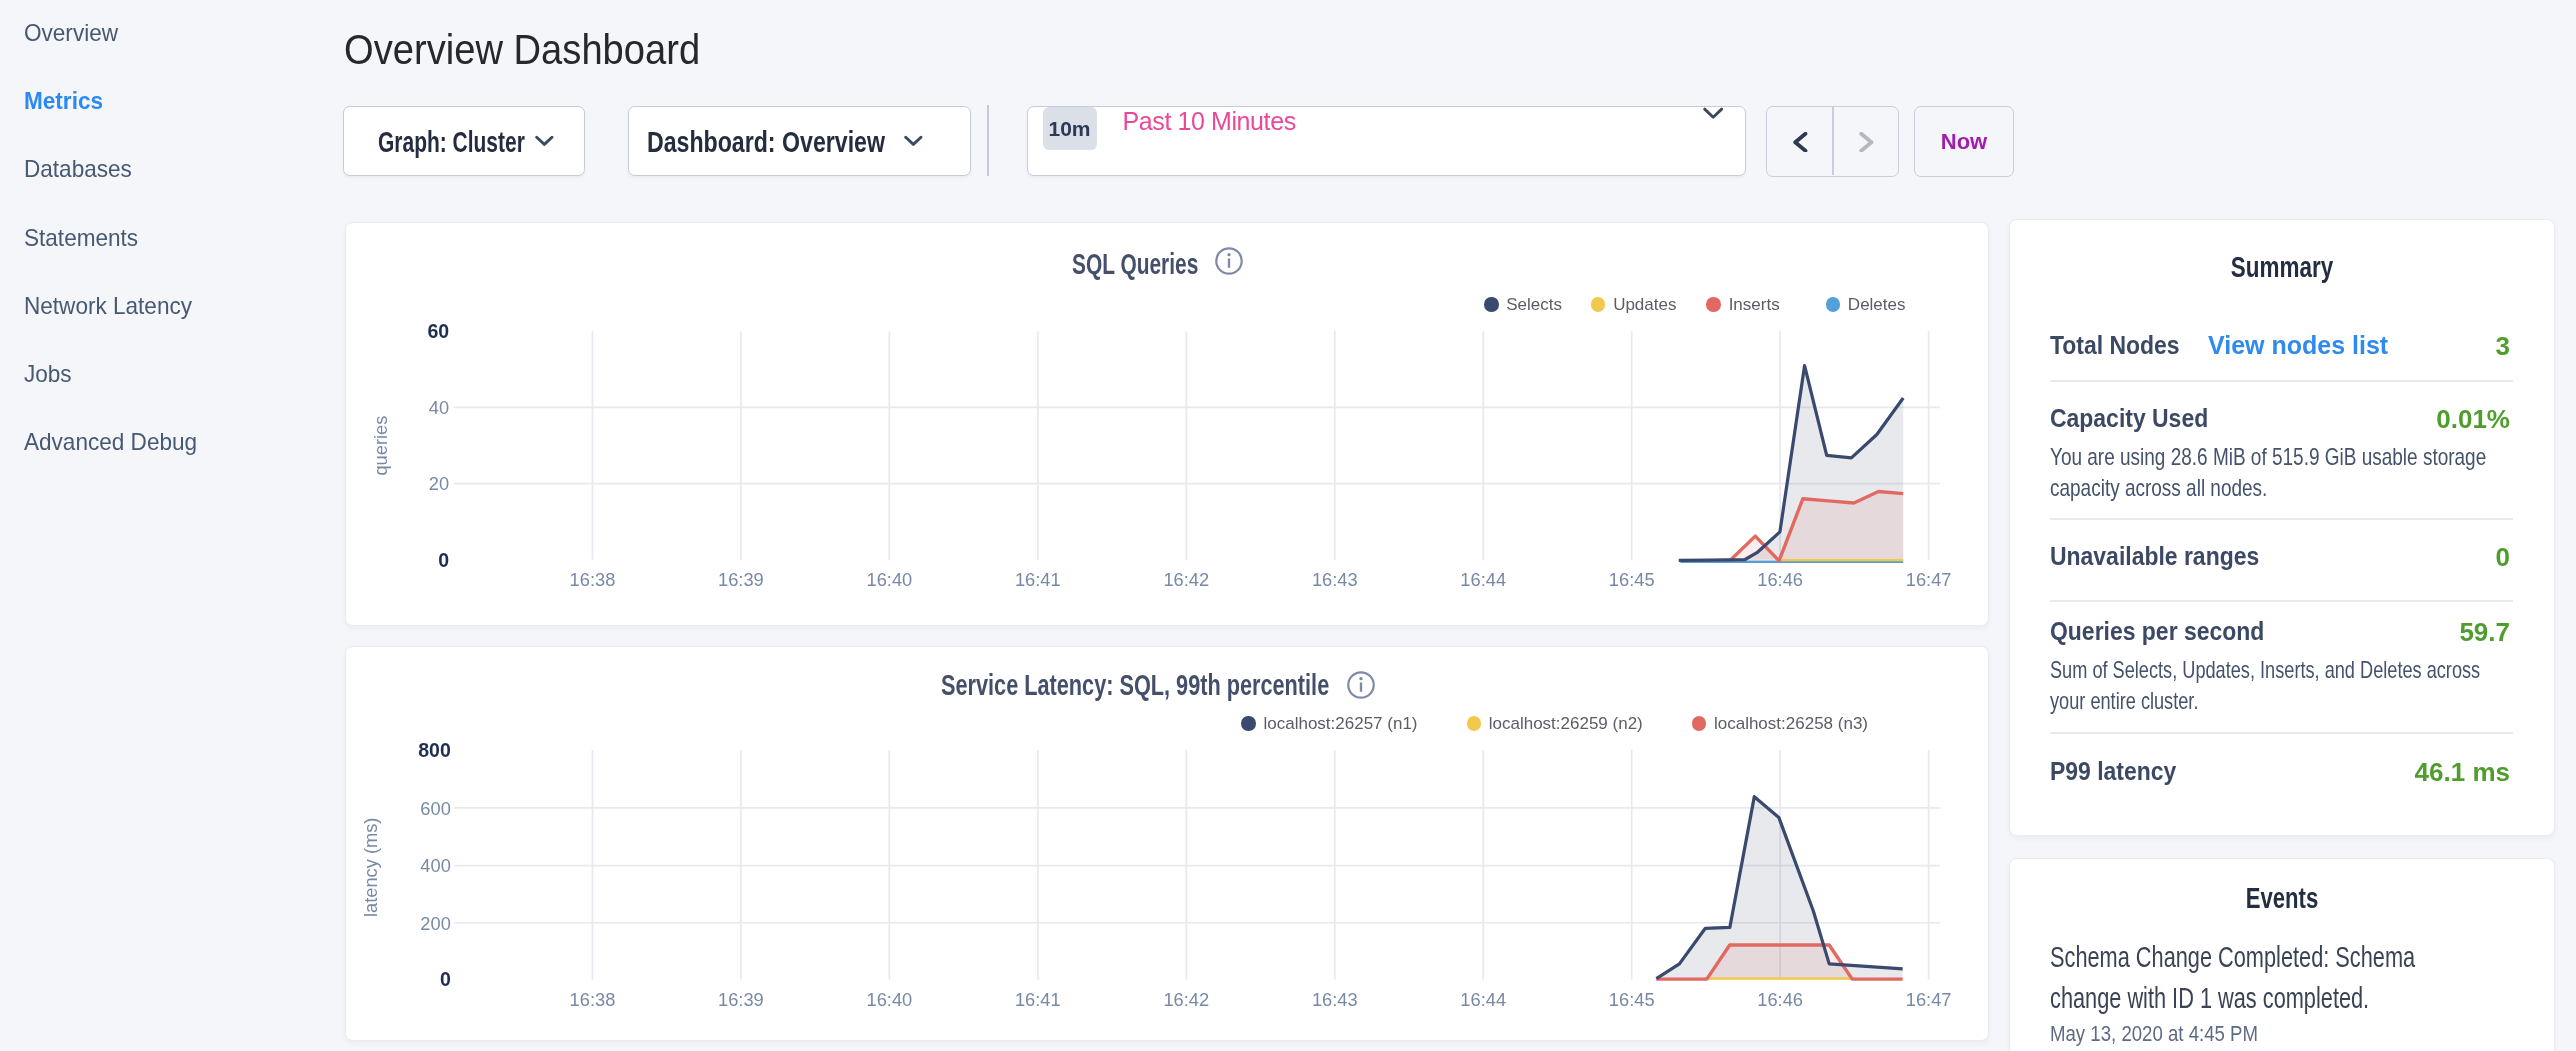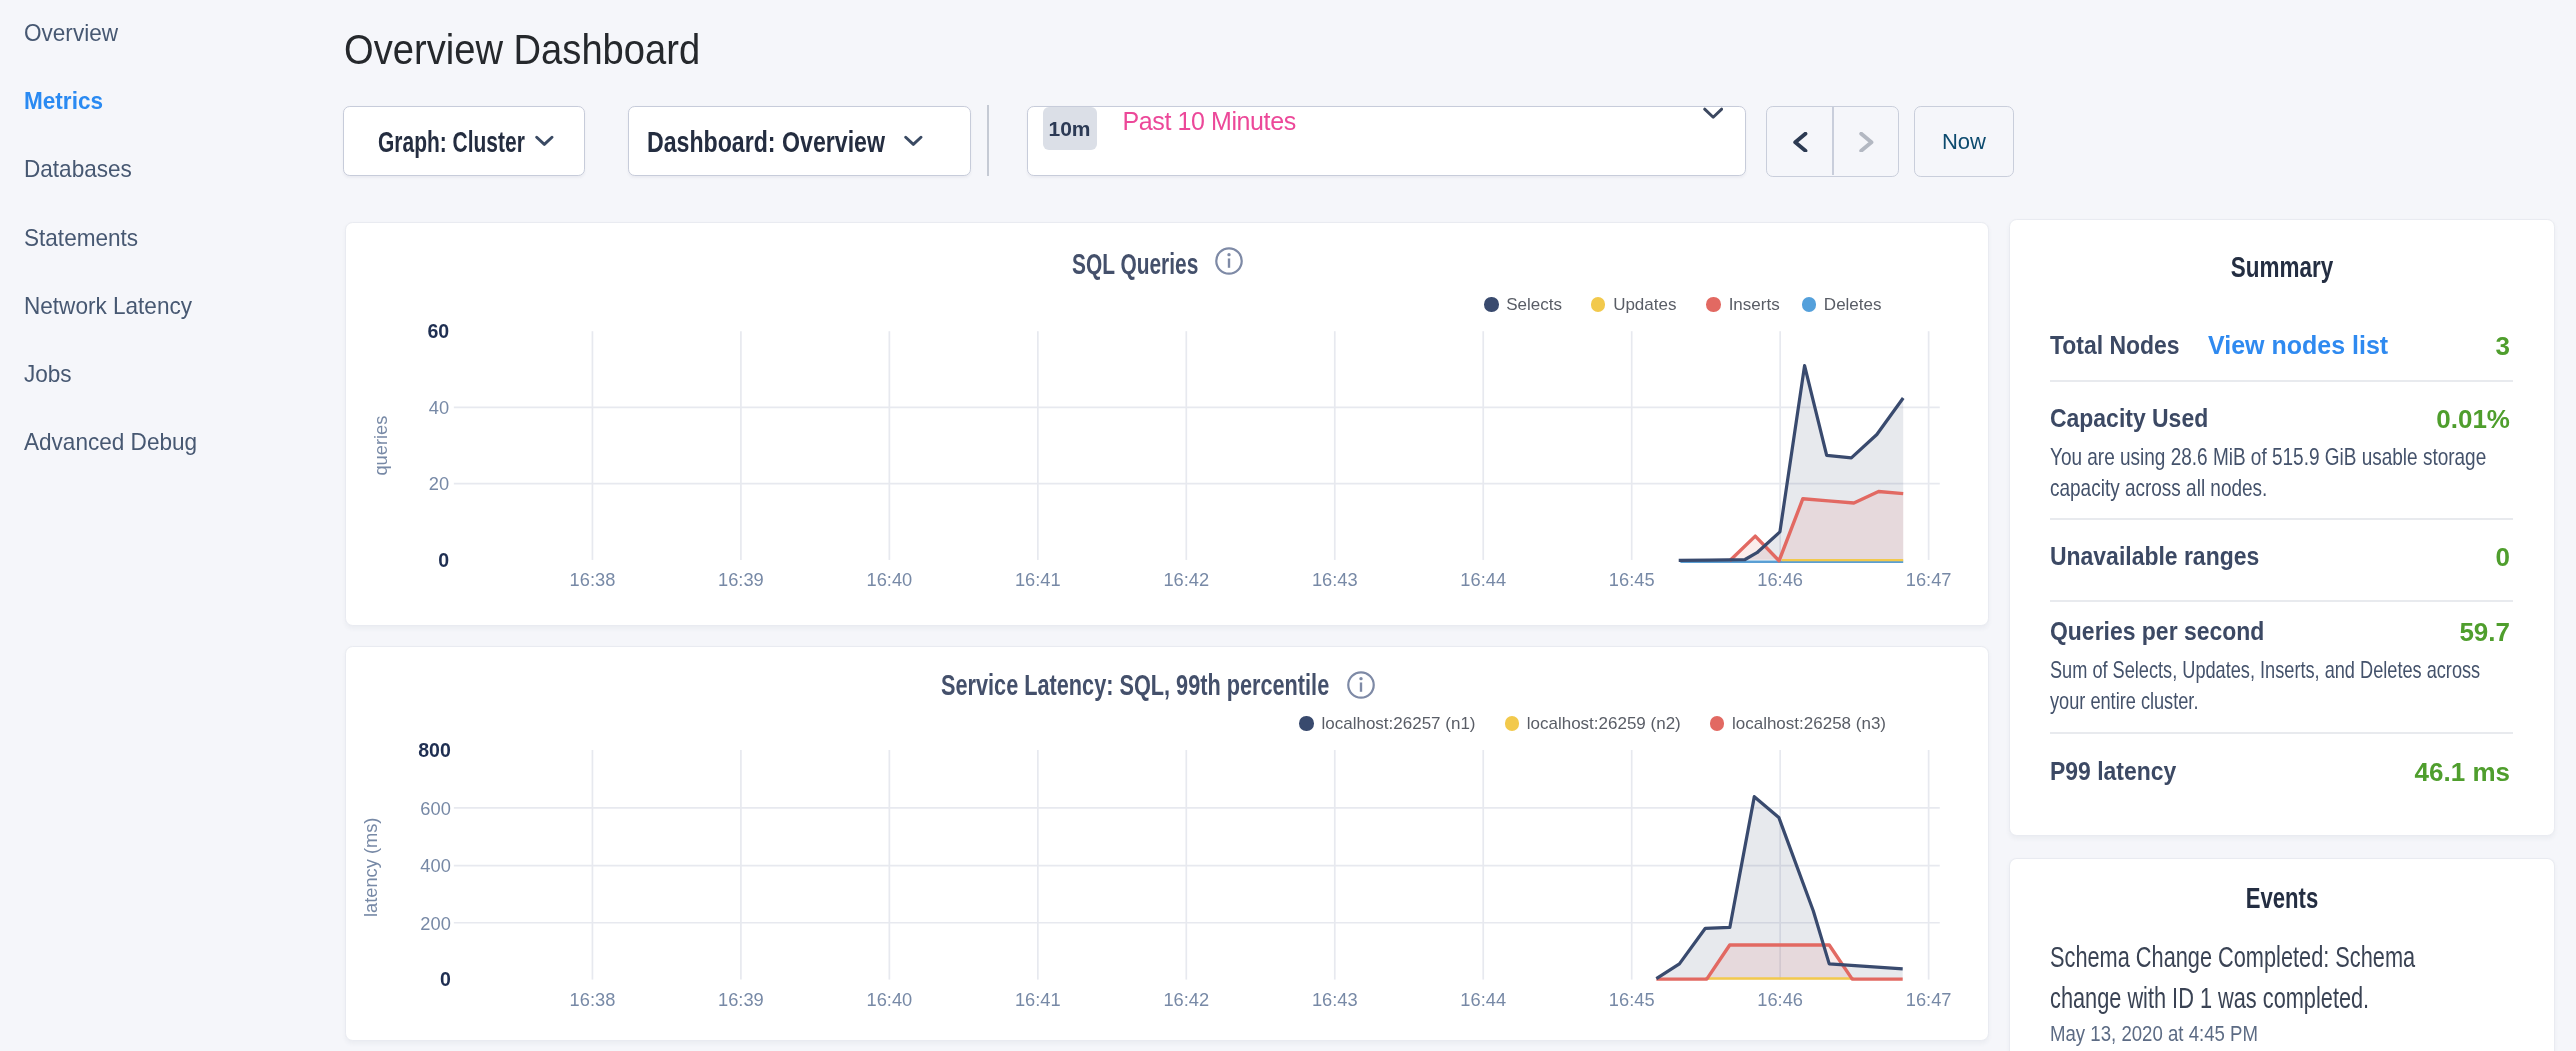--- a/index.html
+++ b/index.html
@@ -54,21 +54,21 @@
   </div>
   <div class="abs" style="left:1766px; top:106px; width:133px; height:71px; border:1.7px solid #c9cedb; border-radius:6.8px;">
     <div class="abs" style="left:65px; top:0; width:1.7px; height:68px; background:#c9cedb;"></div>
     <svg class="abs" style="left:24px; top:25px;" width="18.7" height="20.4" viewBox="0 0 22 24">
       <polyline points="17,2 5,12 17,22" fill="none" stroke="#2c3a52" stroke-width="4.6" stroke-linecap="round" stroke-linejoin="round"></polyline>
     </svg>
     <svg class="abs" style="left:90px; top:25px;" width="18.7" height="20.4" viewBox="0 0 22 24">
       <polyline points="5,2 17,12 5,22" fill="none" stroke="#b3b8c2" stroke-width="4.6" stroke-linecap="round" stroke-linejoin="round"></polyline>
     </svg>
   </div>
-  <div class="abs" style="left:1914px; top:106px; width:100px; height:71px; border:1.7px solid #c9cedb; border-radius:6.8px; display:flex; align-items:center; justify-content:center; font-weight:400; font-size:22px; color:#0c4a6e;">Now</div>
+  <div class="abs" style="left:1914px; top:106px; width:100px; height:71px; border:1.7px solid #c9cedb; border-radius:6.8px; display:flex; align-items:center; justify-content:center; font-weight:700; font-size:22px; color:#a21caf;">Now</div>
 
   <div class="card" style="left:345px; top:222px; width:1644px; height:404px;"></div>
   <div class="card" style="left:345px; top:646px; width:1644px; height:395px;"></div>
 
   <div class="card" style="left:2009px; top:219px; width:546px; height:617px;"></div>
   <div class="card" style="left:2009px; top:858px; width:546px; height:340px; border-bottom:none; border-radius:7.7px 7.7px 0 0;"></div>
 
   <div class="abs chart-title" id="ct1" style="left:1072px; top:250px; transform:scaleX(0.721);">SQL Queries</div>
   <svg class="abs" style="left:1215px; top:247px;" width="28" height="28" viewBox="0 0 33 33">
     <circle cx="16.5" cy="16.5" r="15" fill="none" stroke="#7e8aa6" stroke-width="2.6"></circle>
@@ -88,26 +88,26 @@
       <span class="lbl">Selects</span>
     </div>
     <div class="item" style="margin-left:29px;">
       <span class="dot" style="background:#f2c94c;"></span>
       <span class="lbl">Updates</span>
     </div>
     <div class="item" style="margin-left:30px;">
       <span class="dot" style="background:#e26962;"></span>
       <span class="lbl">Inserts</span>
     </div>
-    <div class="item" style="margin-left:22px;">
+    <div class="item" style="margin-left:46px;">
       <span class="dot" style="background:#54a0db;"></span>
       <span class="lbl">Deletes</span>
     </div>
   </div>
-  <div class="legend" style="top:716px; right:690px; height:15.3px;">
+  <div class="legend" style="top:716px; right:708px; height:15.3px;gap:20px;">
     <div class="item">
       <span class="dot" style="background:#394a6e;"></span>
       <span class="lbl">localhost:26257 (n1)</span>
     </div>
     <div class="item" style="margin-left:29px;">
       <span class="dot" style="background:#f2c94c;"></span>
       <span class="lbl">localhost:26259 (n2)</span>
     </div>
     <div class="item" style="margin-left:29px;">
       <span class="dot" style="background:#e26962;"></span>

